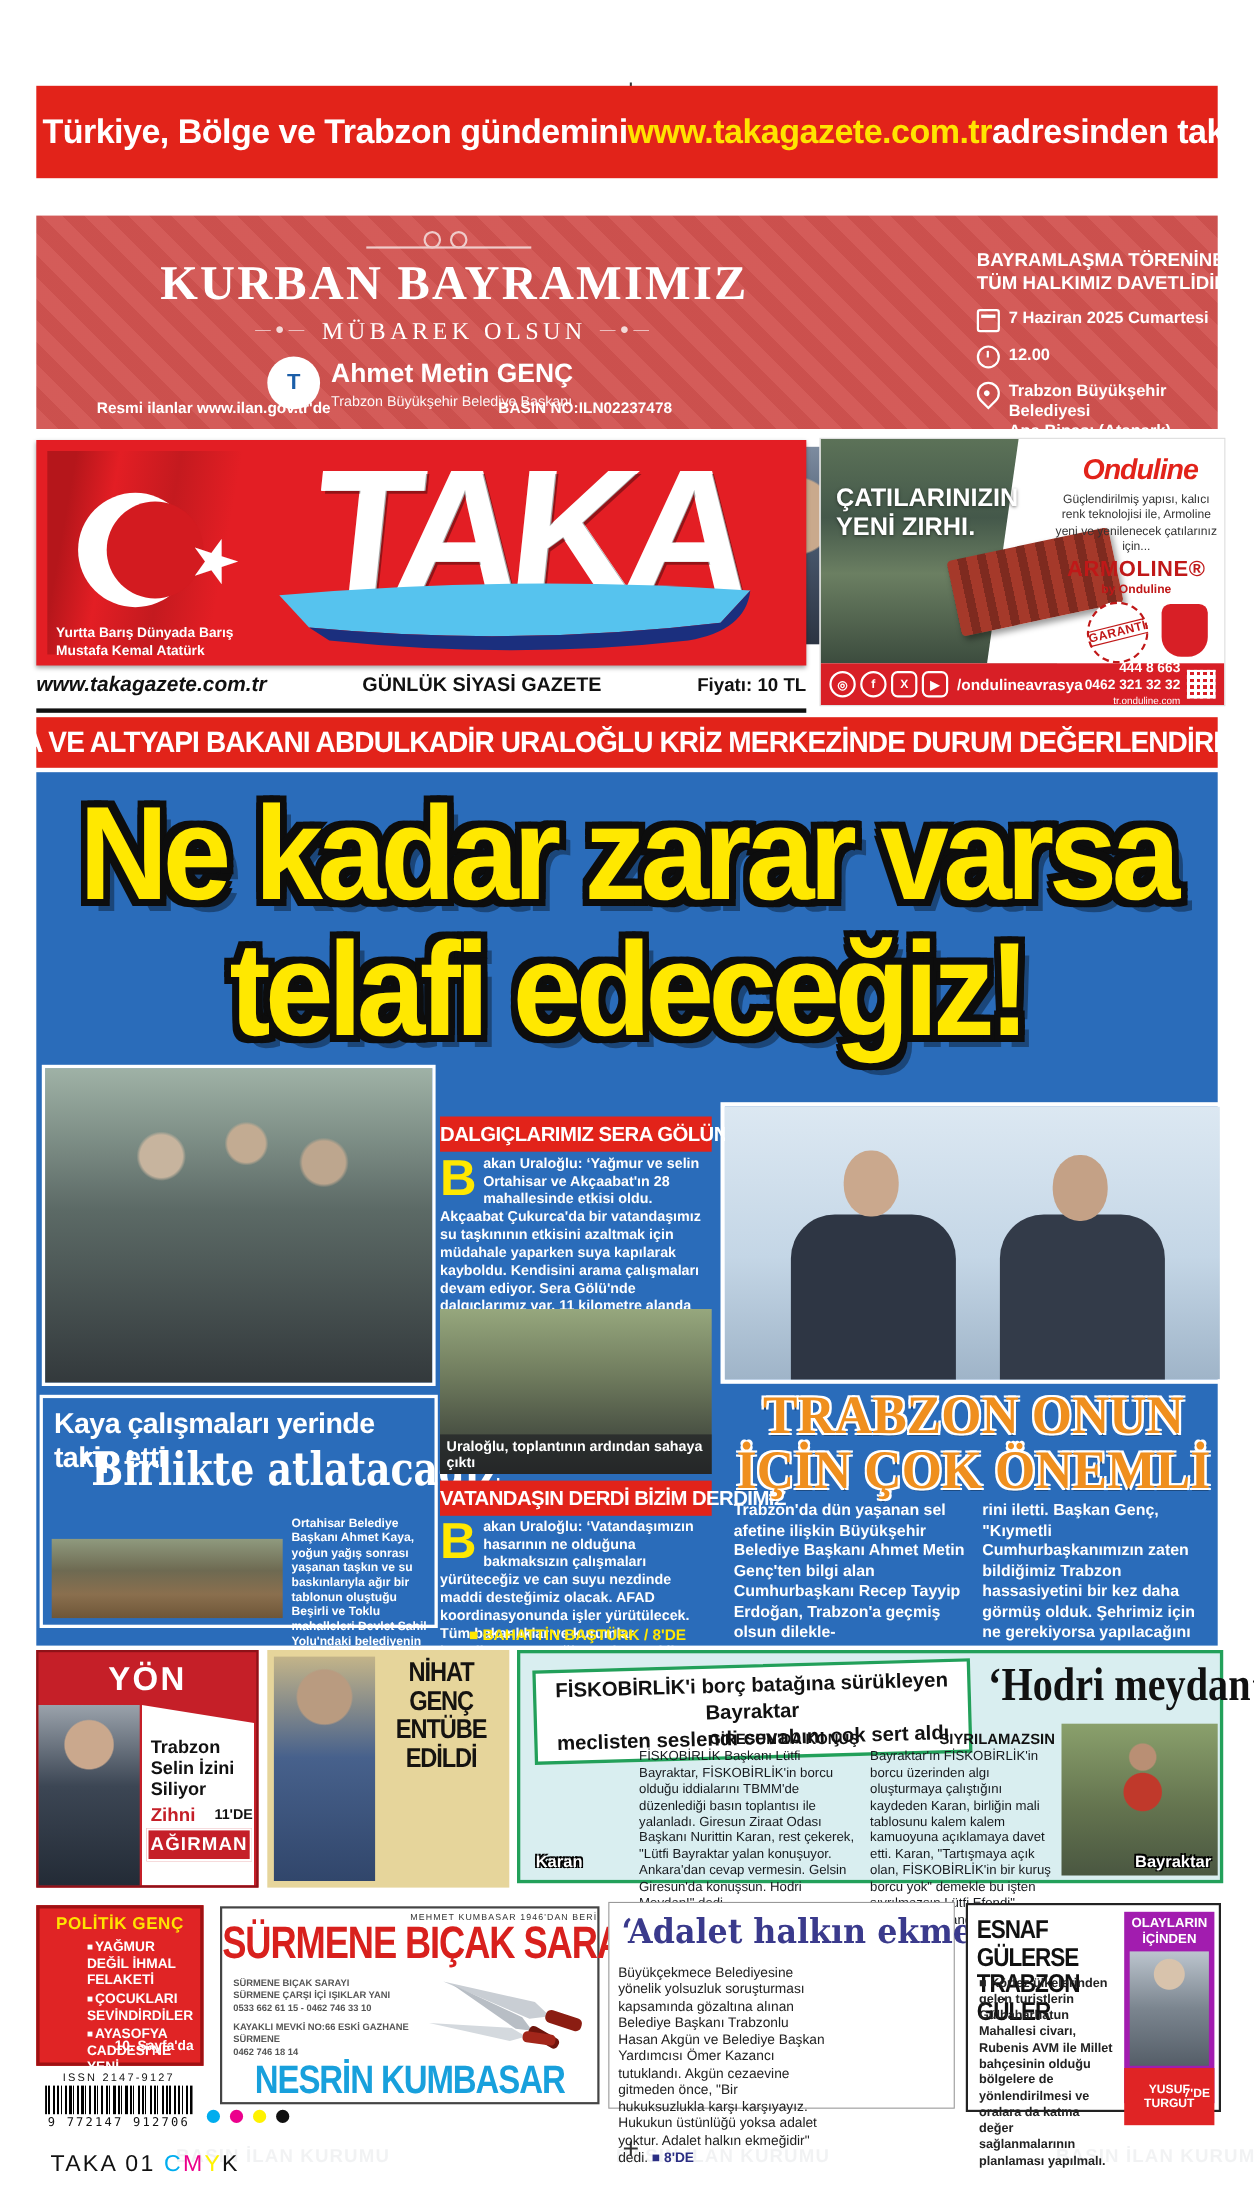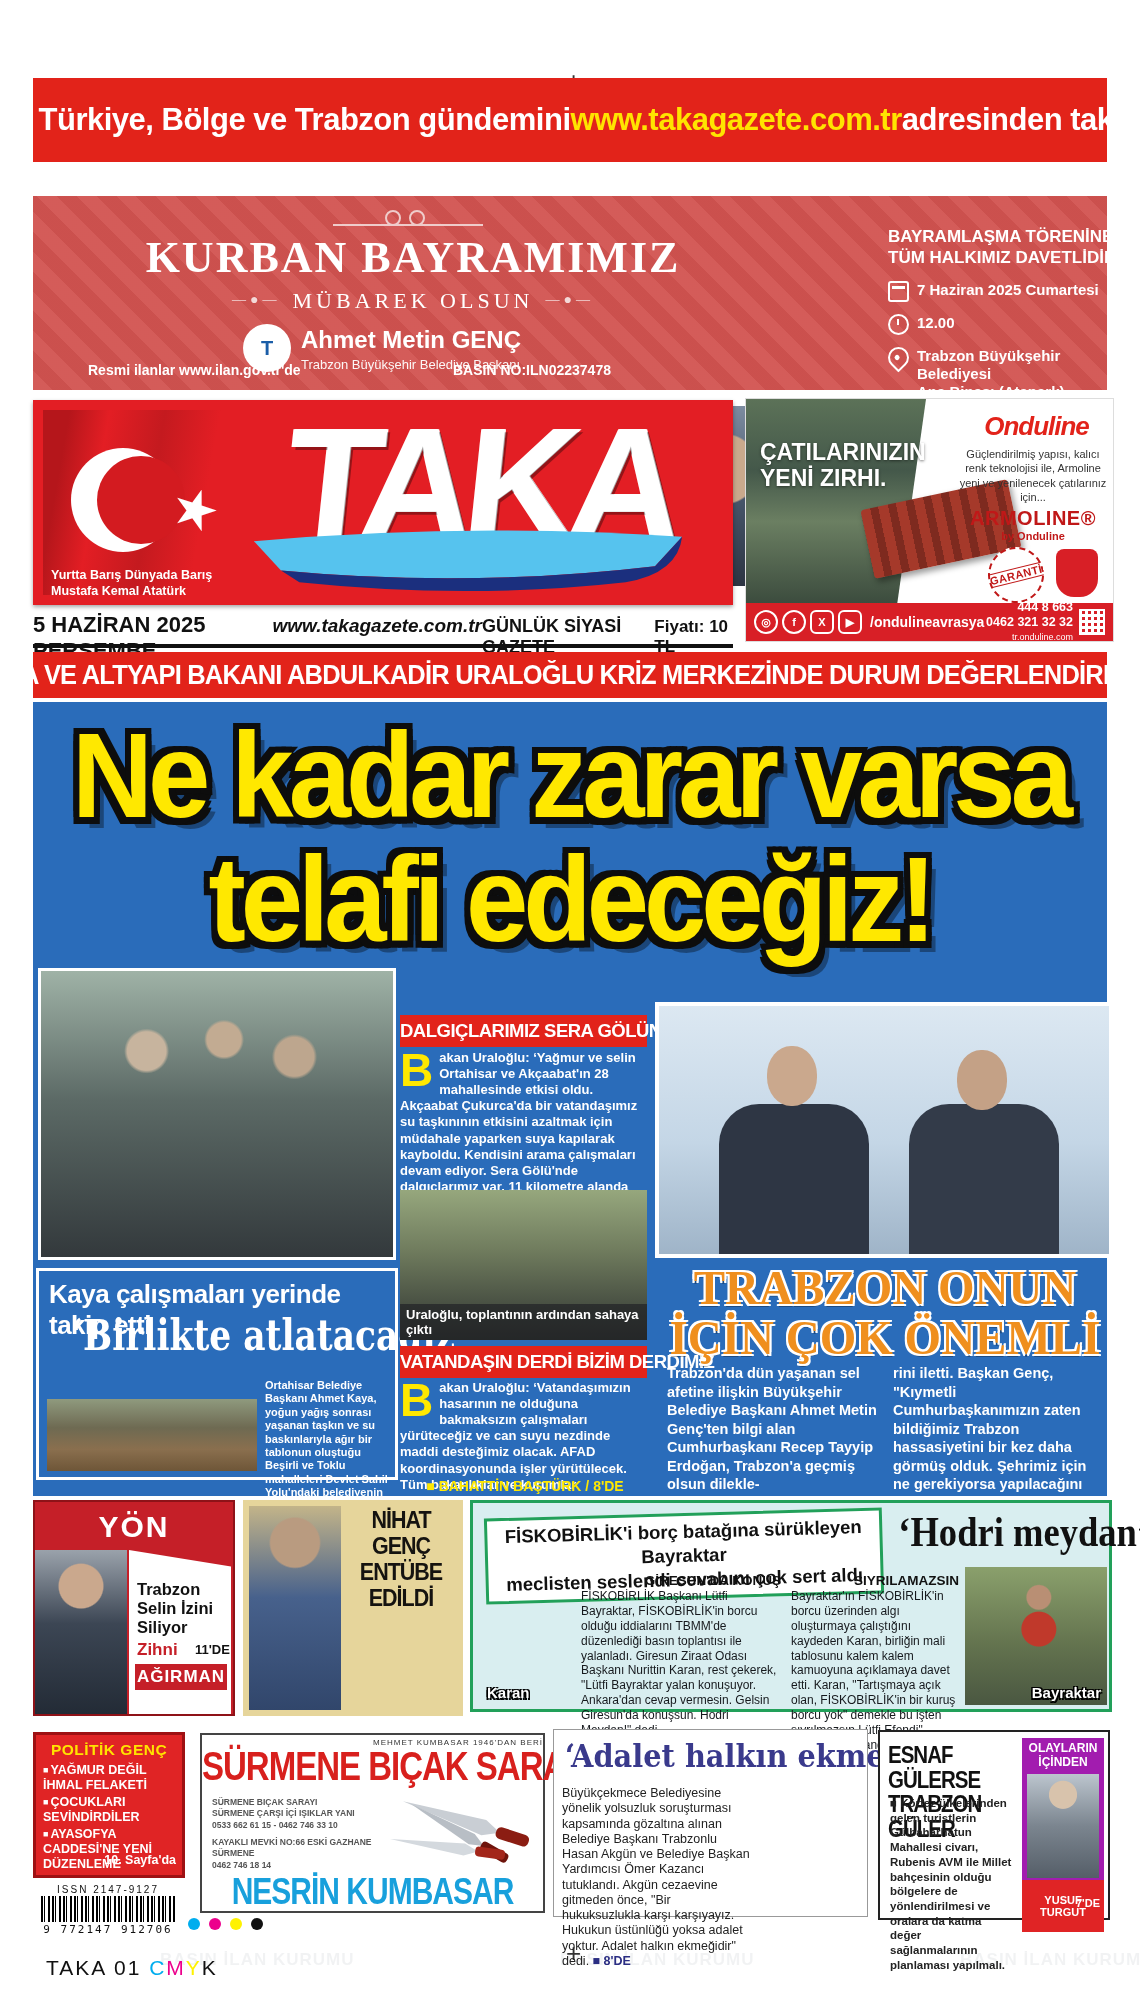--- a/index.html
+++ b/index.html
@@ -184,21 +184,21 @@
       text-shadow:-1.5px -1.5px 0 #000,1.5px -1.5px 0 #000,-1.5px 1.5px 0 #000,1.5px 1.5px 0 #000;}
   .fk-colh{position:absolute;font-weight:bold;font-size:13.5px;color:#111;text-align:right;}
   .fk-col{position:absolute;font-size:12px;color:#16191d;line-height:1.24;text-align:left;}
   .fk-ch1{left:108px;top:70px;width:200px;} .fk-c1{left:108px;top:86px;width:200px;}
   .fk-ch2{left:318px;top:70px;width:168px;} .fk-c2{left:318px;top:86px;width:168px;}
 
   
   .politik{left:33px;top:1732px;width:152px;height:146px;background:#e02425;border:3px solid #9e1113;box-sizing:border-box;}
   .pk-title{left:0;top:6px;width:146px;text-align:center;color:#ffe400;font-weight:bold;font-size:15.5px;letter-spacing:.5px;}
   .pk-items{left:7px;top:28px;width:136px;color:#fff;font-weight:bold;font-size:12.5px;line-height:1.2;}
-  .pk-items div{margin-bottom:2px;}
+  .pk-items div{margin-bottom:2px;margin-left:36px;}
   .pk-items div:before{content:"■";font-size:9px;margin-right:2px;vertical-align:1px;}
   .pk-ref{left:0;top:118px;width:140px;text-align:right;color:#fff;font-size:12.5px;font-weight:bold;}
   .barcode{left:35px;top:1884px;width:146px;text-align:center;}
   .bc-issn{font-size:10px;letter-spacing:2px;color:#111;}
   .bc-bars{height:26px;margin:1px 6px;background:repeating-linear-gradient(90deg,#000 0 2px,#fff 2px 3px,#000 3px 4px,#fff 4px 7px,#000 7px 9px,#fff 9px 11px);}
   .bc-num{font-family:"DejaVu Sans Mono",monospace;font-size:11px;color:#111;letter-spacing:2px;}
   .cmyk{left:188px;top:1918px;display:flex;gap:9px;}
   .cmyk i{width:12px;height:12px;border-radius:50%;display:block;}
 
   .surmene{left:200px;top:1733px;width:345px;height:180px;background:#fff;border:2px solid #444;box-sizing:border-box;}
@@ -306,21 +306,20 @@
     <div class="abs taka-word">TAKA</div>
     <svg class="abs boat" viewBox="0 0 600 90">
       <path d="M8,18 Q300,-8 592,12 L555,52 Q300,82 45,58 Z" fill="#56c3ee"></path>
       <path d="M45,58 Q300,82 555,52 L592,12 Q586,62 515,74 Q300,98 70,74 Z" fill="#1b2f7e"></path>
     </svg>
     <div class="abs motto">
       <span>Yurtta Barış Dünyada Barış</span><br><span>Mustafa Kemal Atatürk</span>
     </div>
   </div>
   <div class="abs dateline">
-    <span class="d1">5 HAZİRAN 2025 PERŞEMBE</span>
     <span class="d2">www.takagazete.com.tr</span>
     <span class="d3">GÜNLÜK SİYASİ GAZETE</span>
     <span class="d4">Fiyatı: 10 TL</span>
   </div>
   <div class="abs mastline"></div>
 
   <div class="abs ondu">
     <div class="abs ondu-photo"></div>
     <div class="abs ondu-white"></div>
     <div class="abs ondu-slogan">

